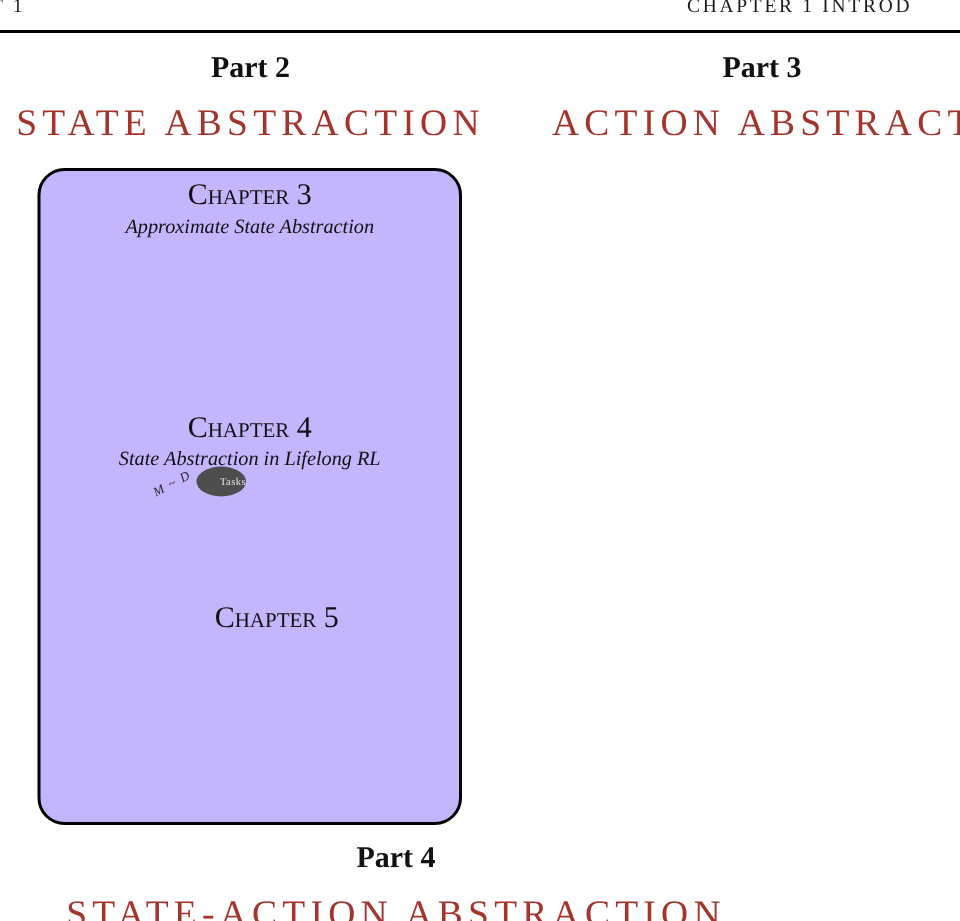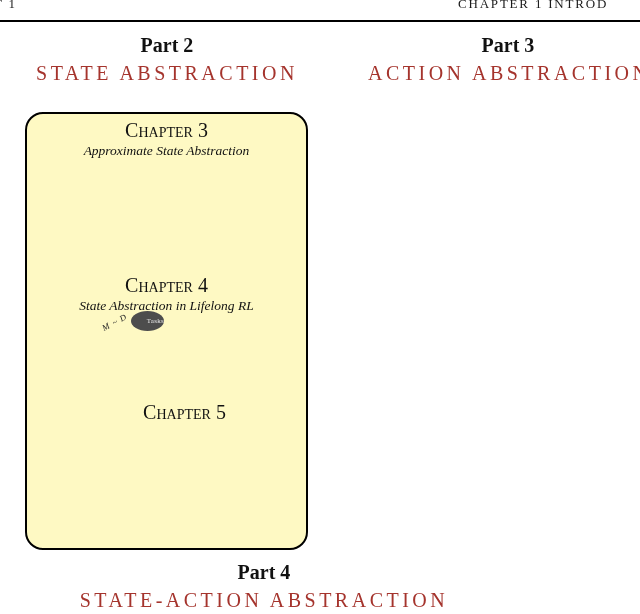--- a/index.html
+++ b/index.html
@@ -30,32 +30,32 @@
   }
   
   .part-col{position:absolute;text-align:center;}
   .part-col.part2{left:8px;top:33px;width:318px;}
   .part-col.part3{left:368px;top:33px;width:280px;}
   .part-col.part4{left:0px;top:560px;width:528px;}
   .part-label{
     font-size:20px;font-weight:bold;line-height:25px;color:#111;
   }
   .part-title{
-    margin-top:3px;
-    font-size:20px;line-height:24px;
+    margin-top:13px;
+    font-size:25px;line-height:24px;
     letter-spacing:3.5px;
     color:var(--accent-red);
     white-space:nowrap;
   }
   
   .chapters-box{
     position:absolute;left:25px;top:112px;
     width:283px;height:438px;
     border:2px solid #000;border-radius:18px;
-    background:#fef9c3;
+    background:#c4b5fd;
   }
   .chapter{position:absolute;left:0;right:0;text-align:center;}
   .chapter.ch3{top:4px;}
   .chapter.ch4{top:159px;}
   .chapter.ch5{top:286px;margin-left:36px;}
   .chapter-heading{
     font-variant:small-caps;
     font-size:20px;line-height:24px;color:#111;
   }
   .chapter-subtitle{

